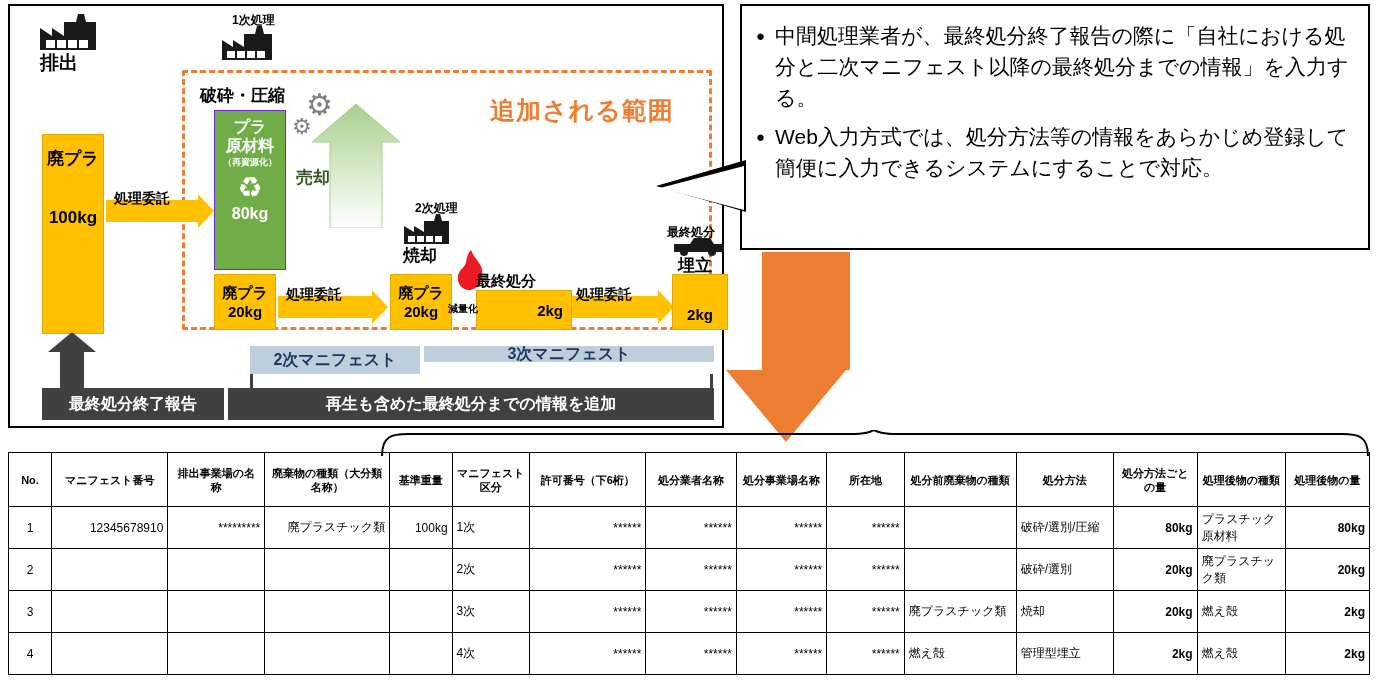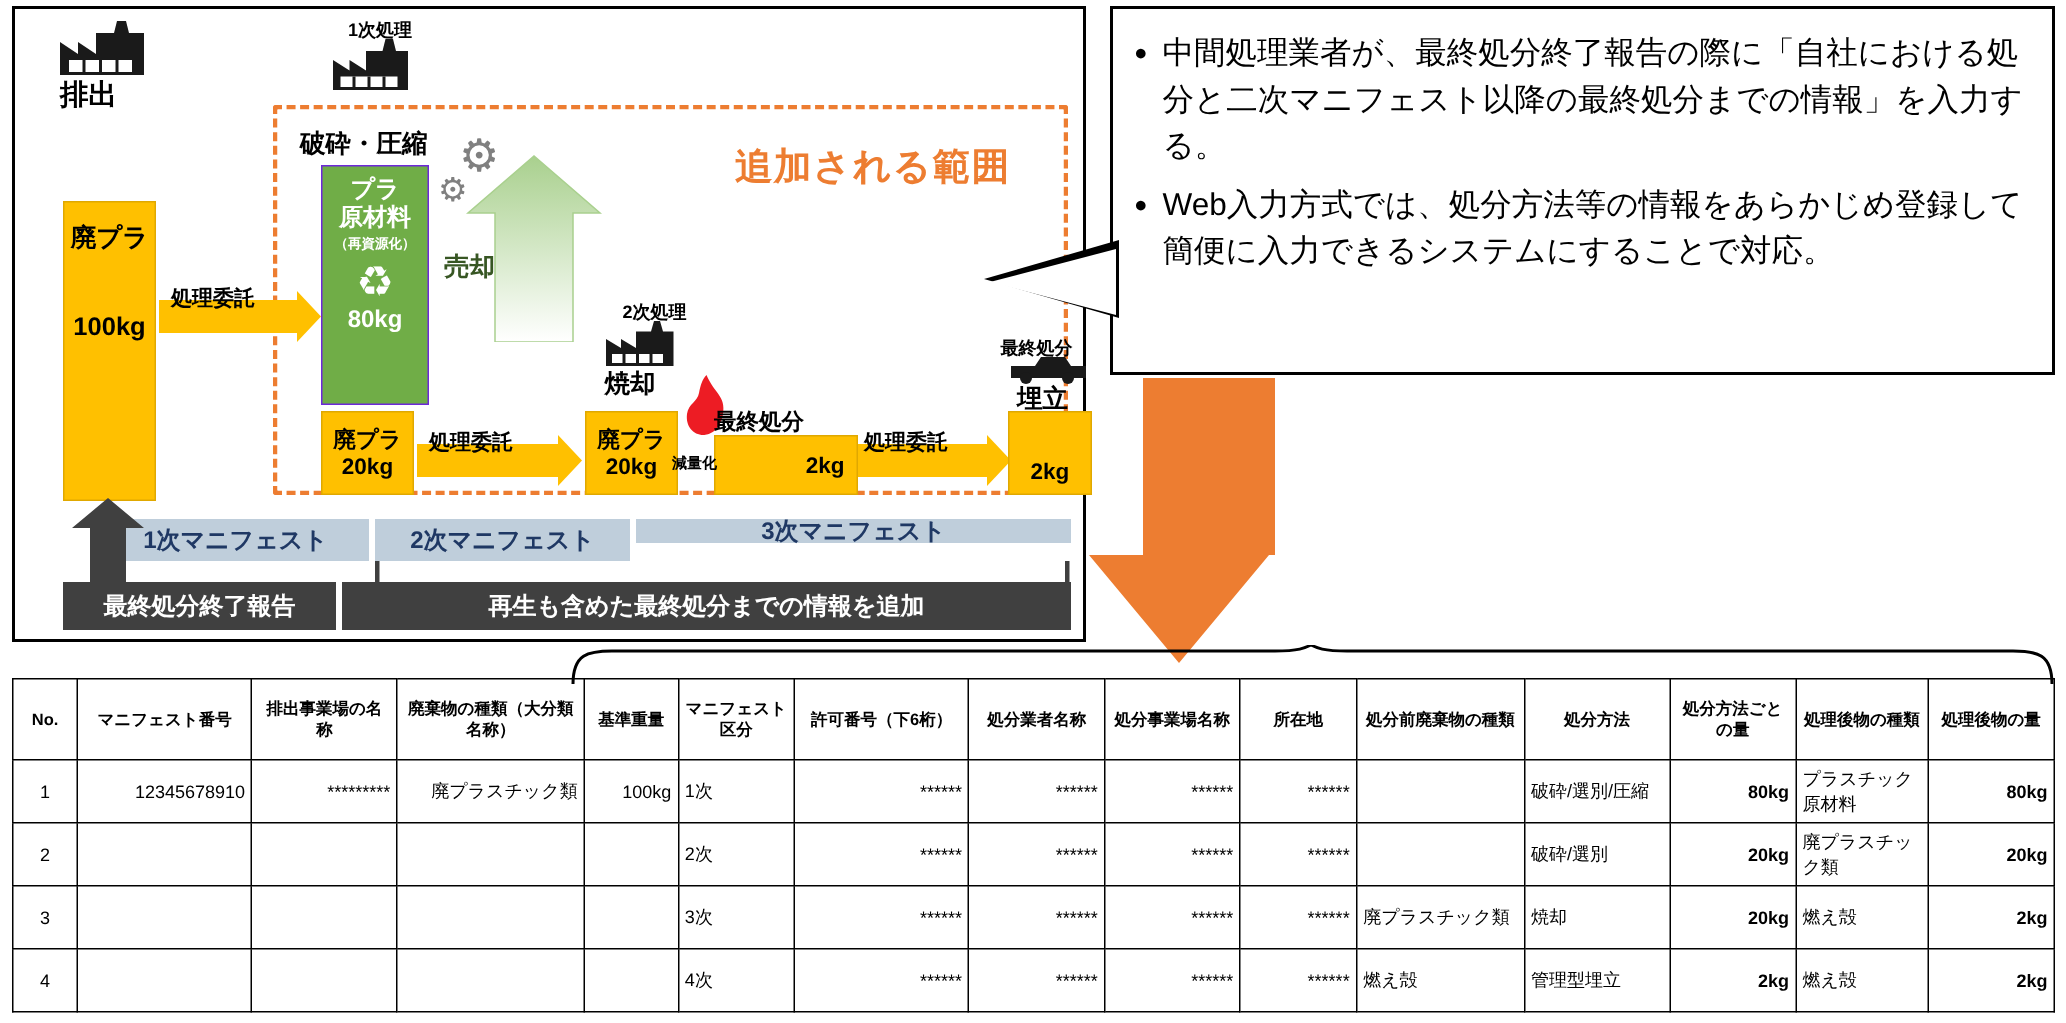--- a/index.html
+++ b/index.html
@@ -306,21 +306,20 @@
     <path d="M4 18 L4 10 L20 10 L24 4 L40 4 L44 10 L54 10 L54 18 Z" fill="#1a1a1a"></path>
     <circle cx="14" cy="18" r="4" fill="#1a1a1a"></circle>
     <circle cx="42" cy="18" r="4" fill="#1a1a1a"></circle>
   </svg>
   <div class="abs" id="final-label">最終処分</div>
   <div class="abs" id="landfill-label">埋立</div>
   <div class="abs obox" id="box-umetate">
     <div>2kg</div>
   </div>
 
-  <div class="abs mbar" id="m1">1次マニフェスト</div>
   <div class="abs mbar" id="m2">2次マニフェスト</div>
   <div class="abs mbar" id="m3">3次マニフェスト</div>
 
   <div class="abs dbar" id="d2">再生も含めた最終処分までの情報を追加</div>
   <div class="abs dbar" id="d1">最終処分終了報告</div>
 
   <div class="tick" style="left:240px;top:368px;width:3px;height:16px;"></div>
   <div class="tick" style="left:700px;top:368px;width:3px;height:16px;"></div>
 
   <svg class="abs" id="up-arrow-dark" viewBox="0 0 56 58">

